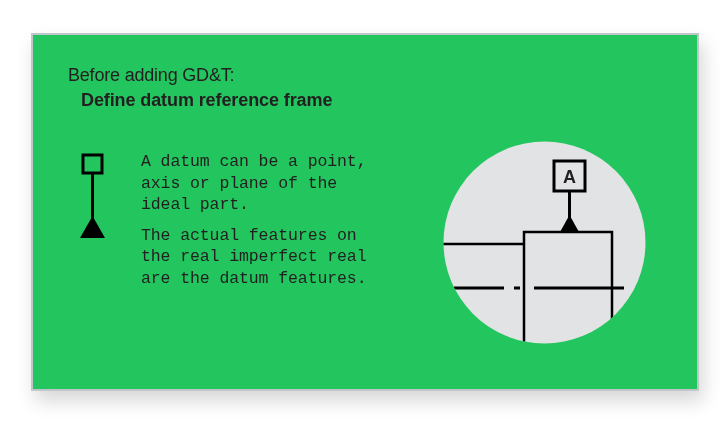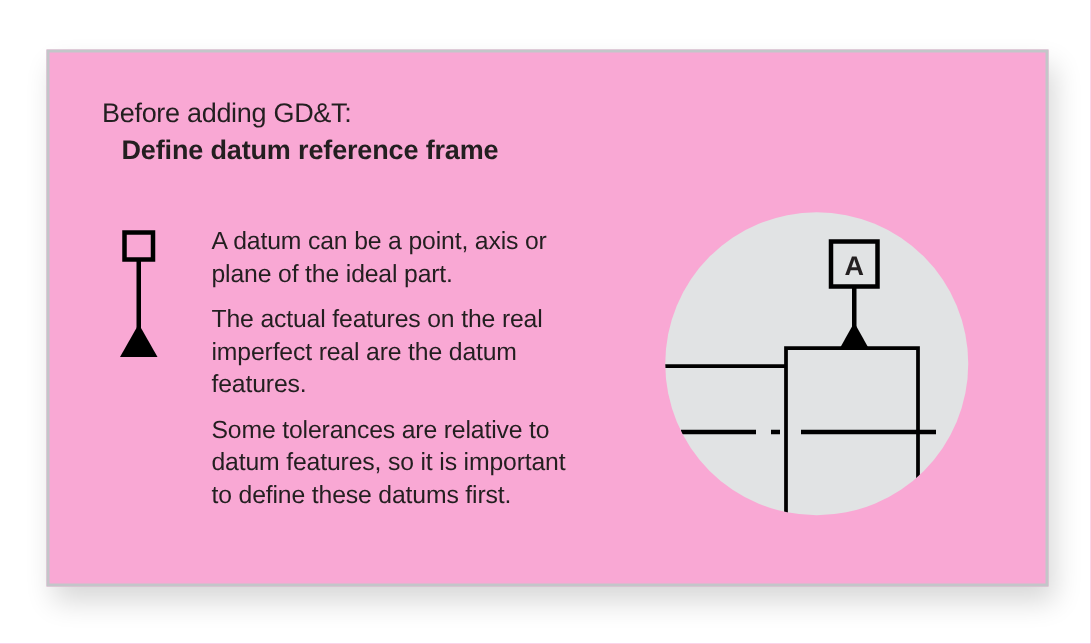--- a/index.html
+++ b/index.html
@@ -2,56 +2,55 @@
 <html><head>
 <meta charset="utf-8">
 <style>
   html, body { margin: 0; padding: 0; }
   body {
     width: 727px; height: 429px; background: #ffffff; position: relative; overflow: hidden;
     font-family: "Liberation Sans", "DejaVu Sans", sans-serif; color: #231f20;
   }
   .card {
     position: absolute; left: 31px; top: 33px; width: 664px; height: 354px;
-    background: #f9a8d4; border: 2px solid #c3c6c9;
+    background: #22c55e; border: 2px solid #c3c6c9;
     box-shadow: 4px 10px 18px rgba(0,0,0,0.16);
   }
   .subtitle {
     position: absolute; left: 35px; top: 30px; font-size: 18px; font-weight: normal;
     letter-spacing: -0.2px;
   }
   .title {
     position: absolute; left: 35px; top: 55px; font-size: 18px; font-weight: bold;
     letter-spacing: -0.1px;
     margin-left: 13px;
   }
   .datum-symbol { position: absolute; left: 45px; top: 118px; width: 30px; height: 92px; }
   .text-block { position: absolute; left: 108px; top: 116px; width: 250px; }
   .text-block p {
-    margin: 0 0 9px 0; font-size: 16.5px; line-height: 21.5px; letter-spacing: -0.1px;
+    margin: 0 0 9px 0; font-size: 16.5px; line-height: 21.5px; letter-spacing: -0.1px; font-family: Liberation Mono, monospace;
   }
   .illustration { position: absolute; left: 409px; top: 105px; width: 205px; height: 205px; }
 </style>
 </head>
 <body>
 
 <div class="card">
   <div class="subtitle">Before adding GD&amp;T:</div>
   <div class="title">Define datum reference frame</div>
 
   <svg class="datum-symbol" viewBox="0 0 30 92">
     <rect x="5" y="2" width="19" height="18" fill="none" stroke="#000" stroke-width="3"></rect>
     <line x1="14.5" y1="20" x2="14.5" y2="66" stroke="#000" stroke-width="3"></line>
     <polygon points="14.5,63 27,85 2,85" fill="#000"></polygon>
   </svg>
 
   <div class="text-block">
     <p>A datum can be a point, axis or plane of the ideal part.</p>
     <p>The actual features on the real imperfect real are the datum features.</p>
-    <p>Some tolerances are relative to datum features, so it is important to define these datums first.</p>
   </div>
 
   <svg class="illustration" viewBox="0 0 205 205">
     <defs>
       <clipPath id="circ">
           <circle cx="102.5" cy="102.5" r="101"></circle>
         </clipPath>
     </defs>
     <circle cx="102.5" cy="102.5" r="101" fill="#e1e3e4"></circle>
     <g clip-path="url(#circ)" stroke="#000" stroke-width="2.5" fill="none">

